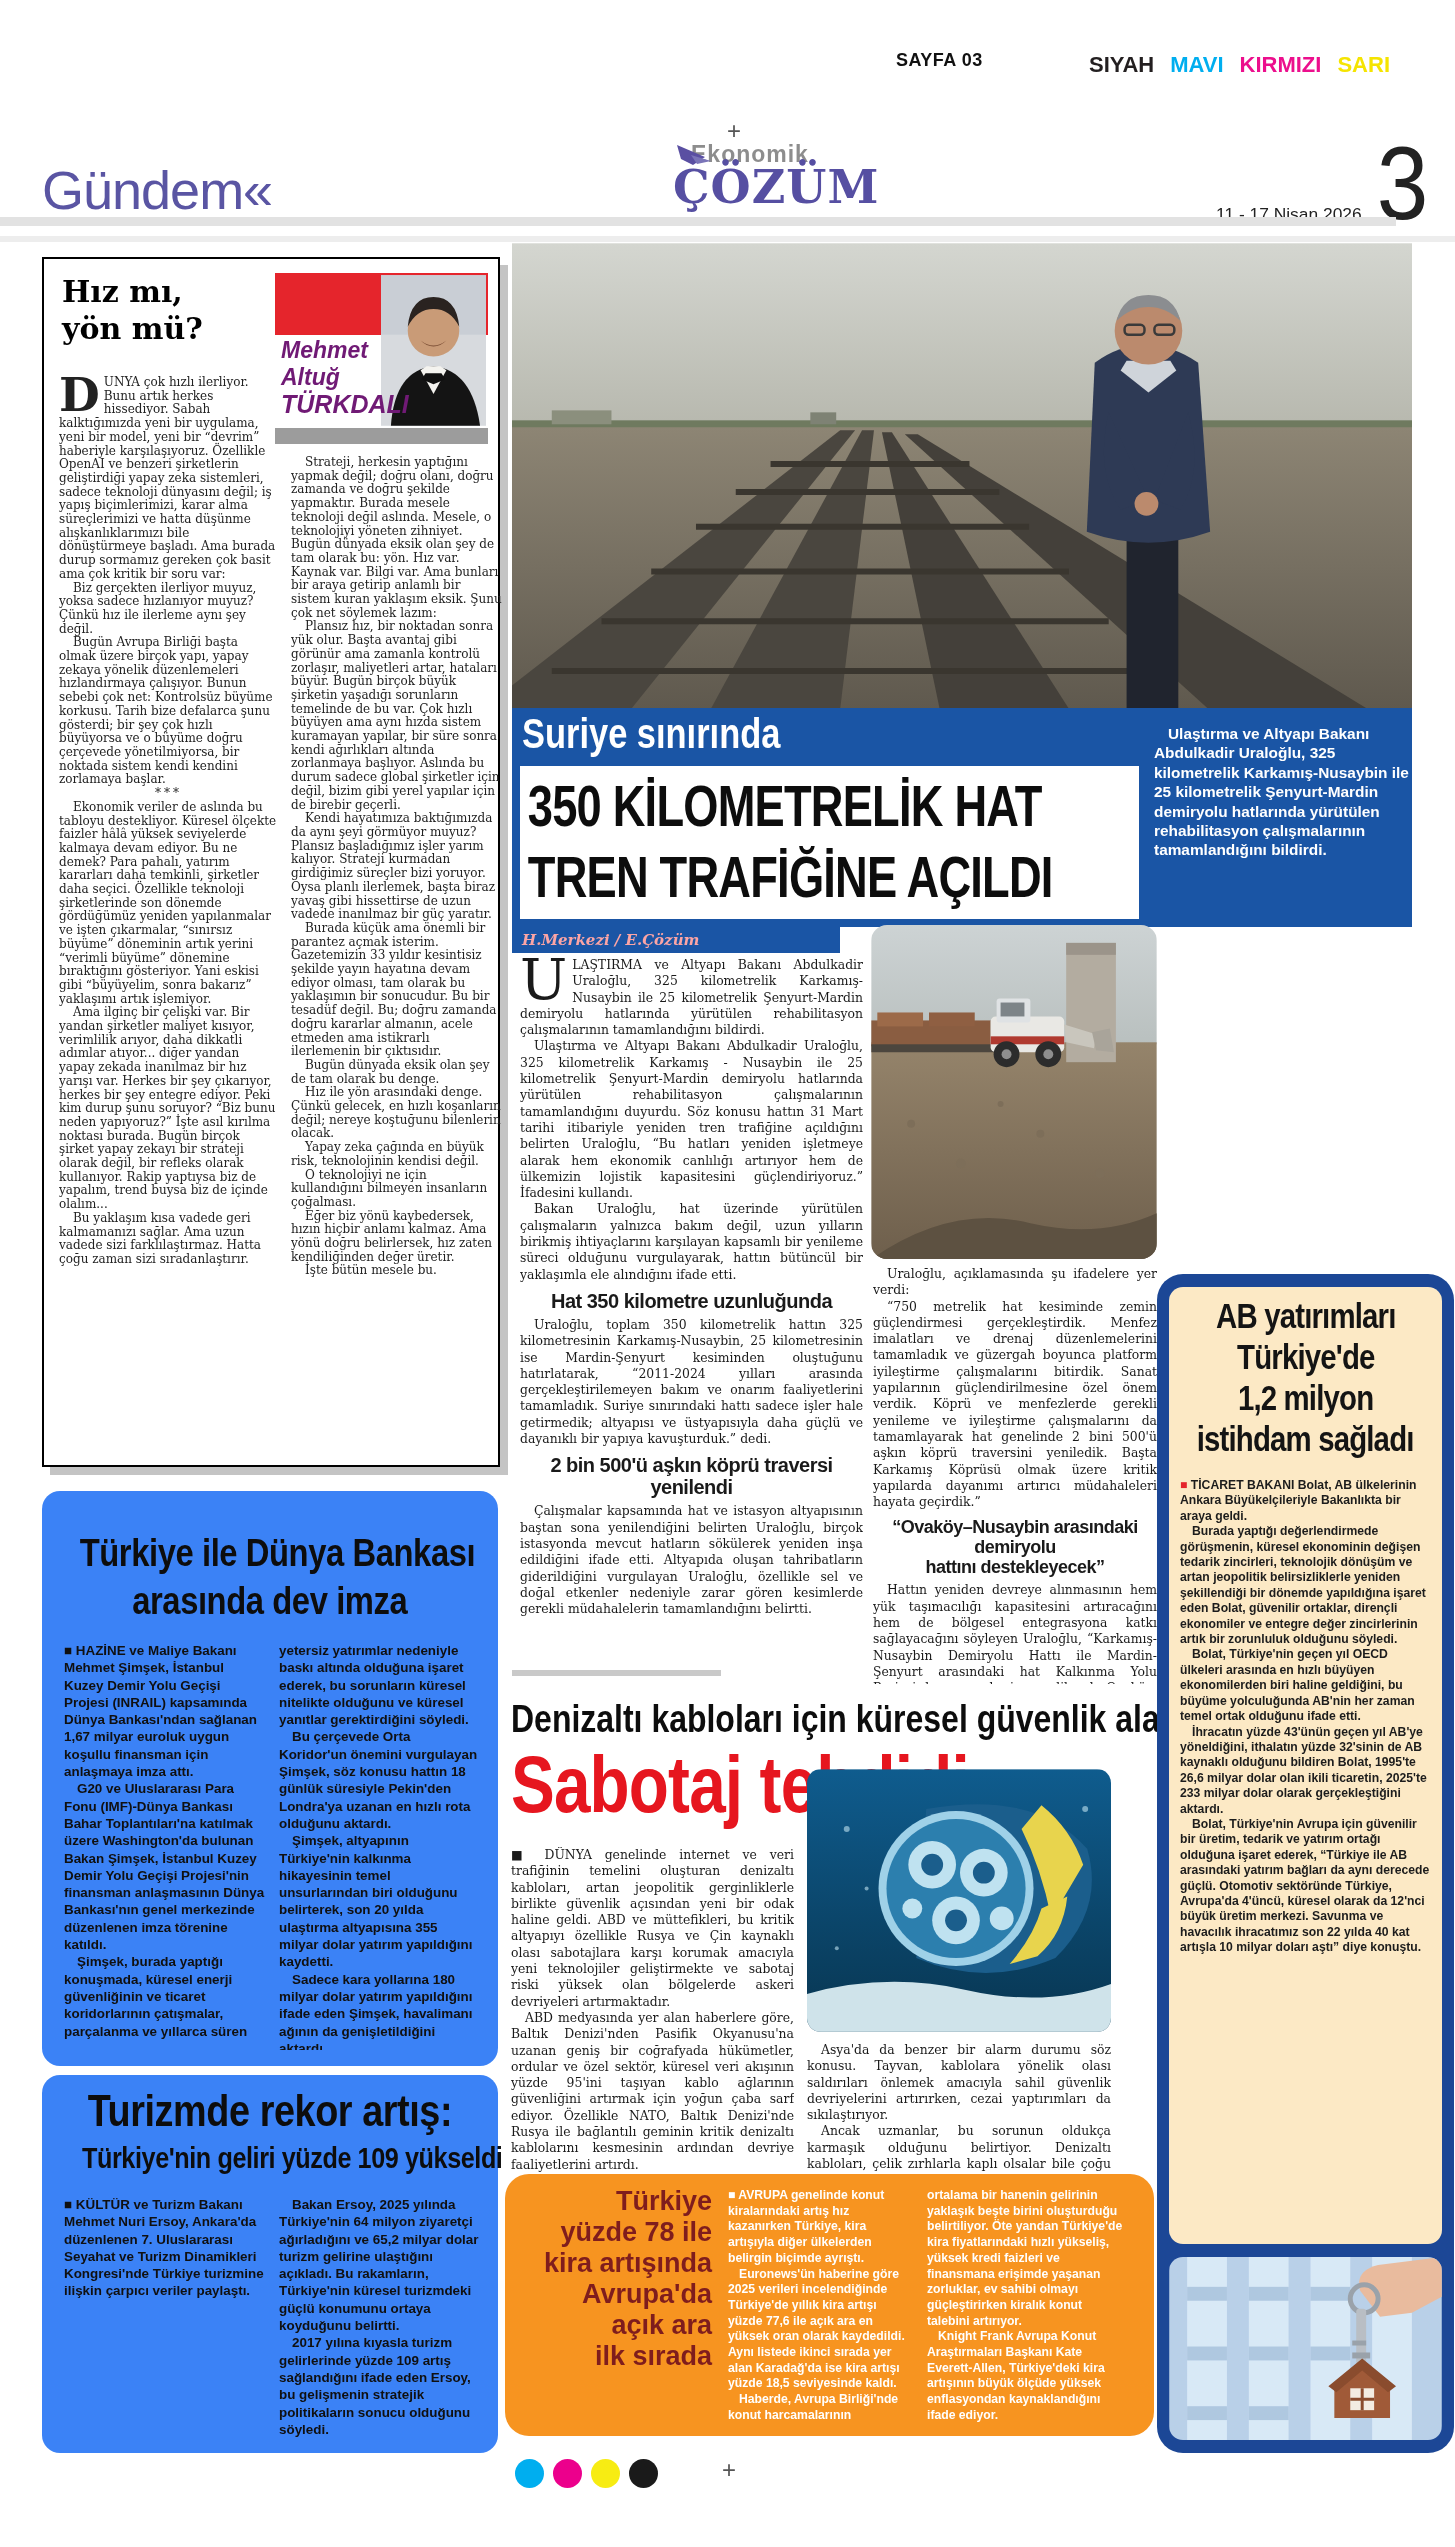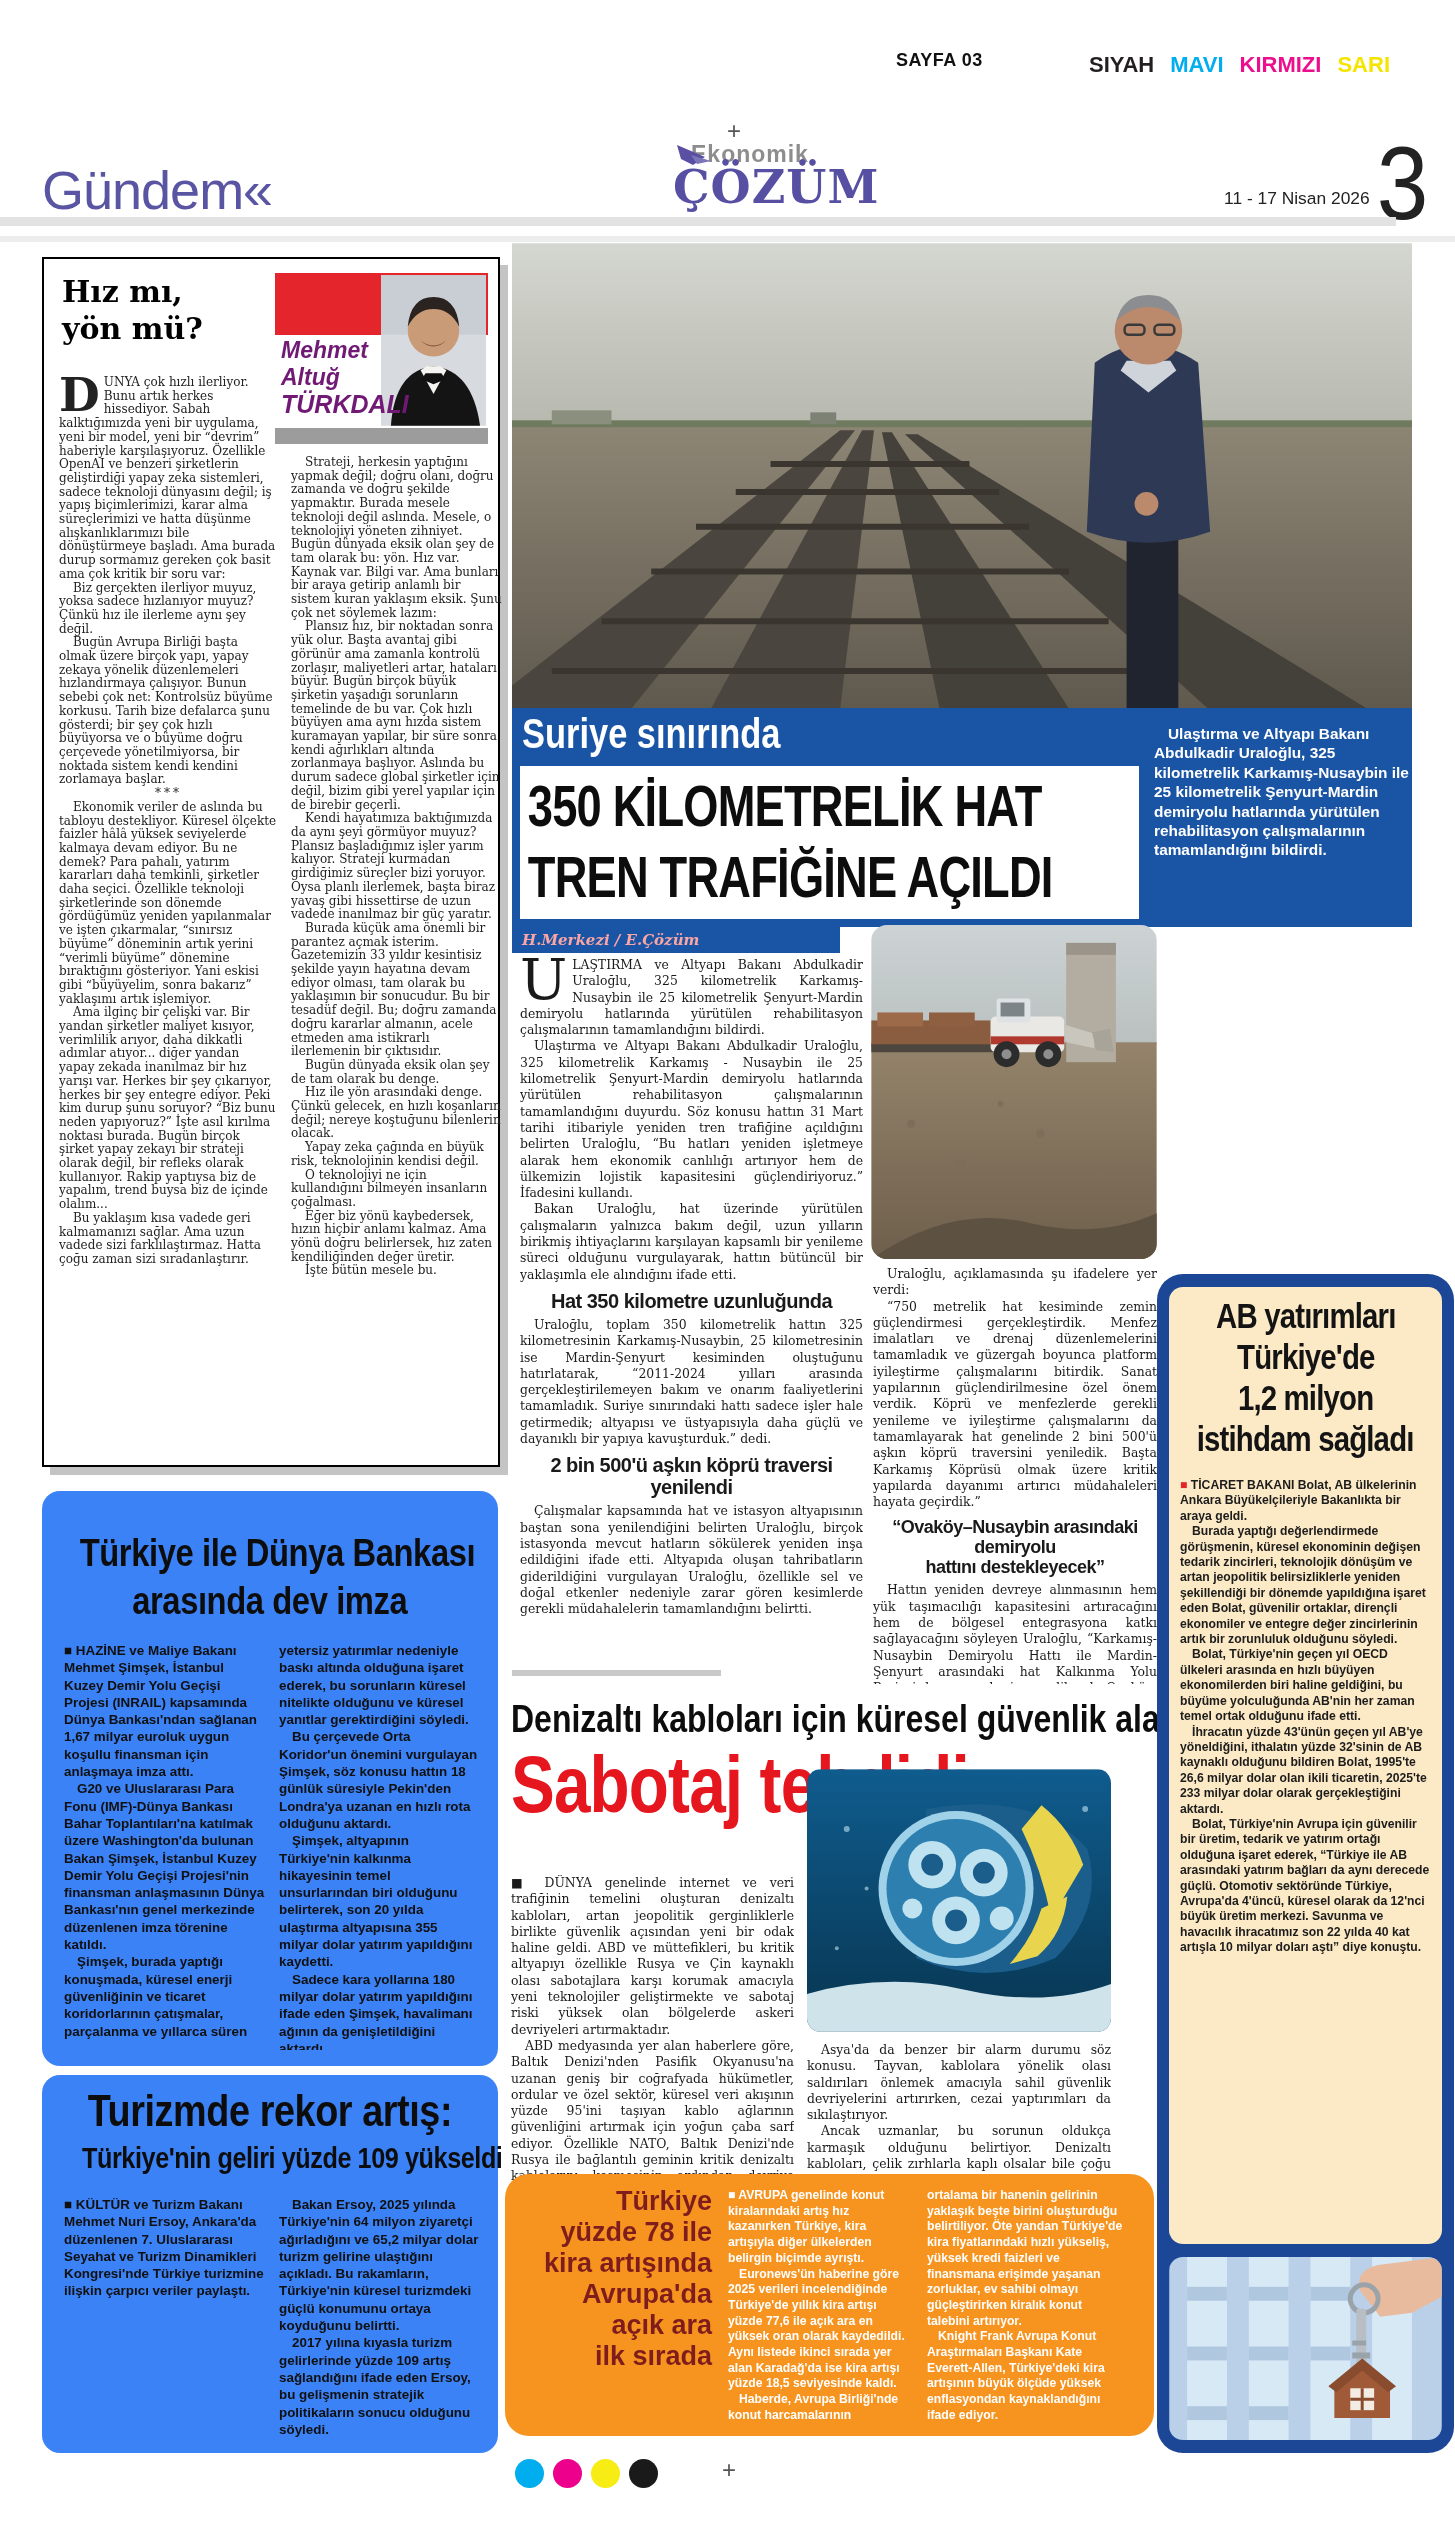--- a/index.html
+++ b/index.html
@@ -91,21 +91,21 @@
 
   <div class="abs" style="left:673px;top:141px;text-align:left;">
     <svg class="abs" style="left:-2px;top:2px;" width="46" height="40" viewBox="0 0 46 40">
       <path d="M6 2 L34 14 L22 22 L10 16 Z" fill="#5a4fa2"></path>
         <path d="M20 12 L40 18 L26 21 Z" fill="#7a74b8"></path>
     </svg>
     <div class="logo-top">Ekonomik</div>
     <div class="logo-main">ÇÖZÜM</div>
   </div>
 
-  <div class="abs date" style="left:1216px;top:188px;margin-left:8px;">11 - 17 Nisan 2026</div>
+  <div class="abs date" style="left:1216px;top:204px;">11 - 17 Nisan 2026</div>
   <div class="abs pageno" style="left:1371px;top:125px;">3</div>
 
   <div class="abs rule" style="left:0;top:217px;width:1396px;height:9px;"></div>
   <div class="abs rule" style="left:0;top:236px;width:1456px;height:6px;background:#ededed;"></div>
 
   <div class="abs op-box">
     <div class="abs op-title" style="left:18px;top:14px;">
       <div>Hız mı,</div>
       <div>yön mü?</div>
     </div>
@@ -346,21 +346,21 @@
       </g>
       <g fill="#bfe2f0" opacity=".6">
           <circle cx="40" cy="60" r="3"></circle>
           <circle cx="60" cy="120" r="2"></circle>
           <circle cx="280" cy="40" r="3"></circle>
           <circle cx="30" cy="180" r="2"></circle>
         </g>
     </svg>
   </div>
 
-  <div class="abs art" style="left:511px;top:1847px;width:283px;height:390px;overflow:hidden;margin-top:28px;">
+  <div class="abs art" style="left:511px;top:1847px;width:283px;height:390px;overflow:hidden;">
     <p class="lead">■ DÜNYA genelinde internet ve veri trafiğinin temelini oluşturan denizaltı kabloları, artan jeopolitik gerginliklerle birlikte güvenlik açısından yeni bir odak haline geldi. ABD ve müttefikleri, bu kritik altyapıyı özellikle Rusya ve Çin kaynaklı olası sabotajlara karşı korumak amacıyla yeni teknolojiler geliştirmekte ve sabotaj riski yüksek olan bölgelerde askeri devriyeleri artırmaktadır.</p>
     <p>ABD medyasında yer alan haberlere göre, Baltık Denizi'nden Pasifik Okyanusu'na uzanan geniş bir coğrafyada hükümetler, ordular ve özel sektör, küresel veri akışının yüzde 95'ini taşıyan kablo ağlarının güvenliğini artırmak için yoğun çaba sarf ediyor. Özellikle NATO, Baltık Denizi'nde Rusya ile bağlantılı geminin kritik denizaltı kablolarını kesmesinin ardından devriye faaliyetlerini artırdı.</p>
   </div>
   <div class="abs art" style="left:807px;top:2042px;width:304px;height:195px;overflow:hidden;">
     <p>Asya'da da benzer bir alarm durumu söz konusu. Tayvan, kablolara yönelik olası saldırıları önlemek amacıyla sahil güvenlik devriyelerini artırırken, cezai yaptırımları da sıkılaştırıyor.</p>
     <p>Ancak uzmanlar, bu sorunun oldukça karmaşık olduğunu belirtiyor. Denizaltı kabloları, çelik zırhlarla kaplı olsalar bile çoğu zaman bir masa tenisi topu kalınlığında ve büyük gemi çapalarına karşı hâlâ savunmasız durumda kalabiliyor.</p>
   </div>
 
   <div class="abs orange-box">
     <div class="or-title">

